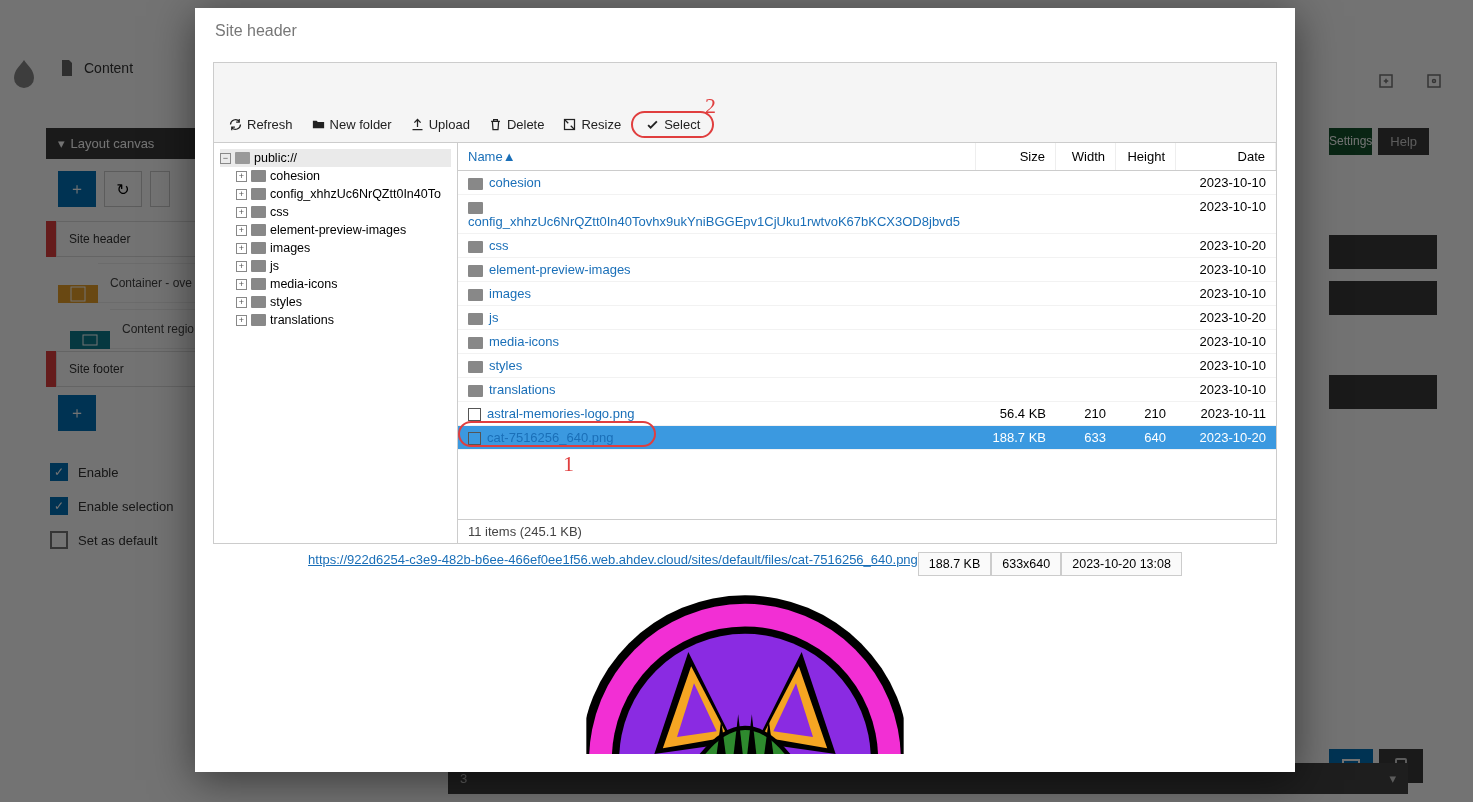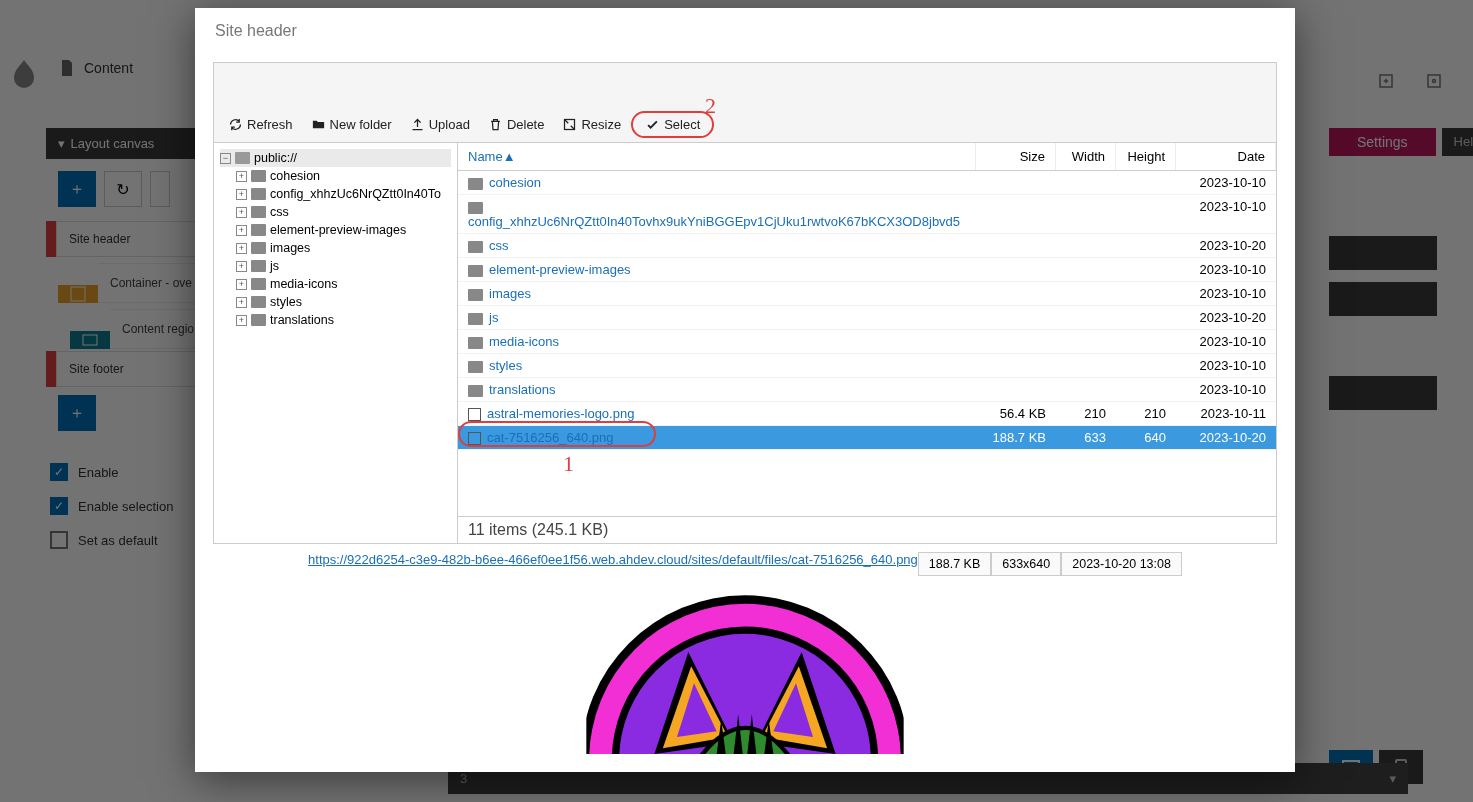--- a/index.html
+++ b/index.html
@@ -27,21 +27,21 @@
 .lc-item-label { flex: 1; padding: 12px; font-size: 12px; background: #fff; border-top: 1px solid #eee; border-bottom: 1px solid #eee; color: #444; }
 .checks { padding: 12px 0; }
 .check-row { display: flex; align-items: center; gap: 10px; padding: 8px 4px; font-size: 13px; color: #333; }
 .cb { width: 18px; height: 18px; border: 2px solid #777; display: inline-flex; align-items: center; justify-content: center; color: #fff; font-size: 12px; }
 .cb.checked { background: #0071b8; border-color: #0071b8; }
 .save-btn { background: #e6e6e6; padding: 14px 18px; font-size: 14px; color: #333; cursor: pointer; margin-top: 8px; width: 160px; }
 
 
 .right-panel { position: absolute; right: 36px; top: 128px; width: 108px; }
 .settings-tab { display: flex; gap: 6px; }
-.settings-btn { background: #be185d; color: #fff; padding: 6px 28px; font-size: 14px; }
+.settings-btn { background: #14532d; color: #fff; padding: 6px 0; font-size: 12px; }
 .help-btn { background: #3b3b3b; color: #ccc; padding: 6px 12px; font-size: 13px; }
 .dev-icons { display: flex; gap: 6px; margin-top: 340px; }
 .dev-btn { width: 44px; height: 34px; background: #0071b8; color: #fff; display: flex; align-items: center; justify-content: center; }
 .dev-btn.alt { background: #3b3b3b; }
 .fake-input { background: #3b3b3b; height: 34px; width: 108px; margin-top: 12px; }
 
 
 .backdrop { position: absolute; inset: 0; background: rgba(0,0,0,0.55); }
 
 
@@ -71,21 +71,21 @@
 .col-h { width: 60px; text-align: right; }
 .col-date { width: 100px; text-align: right; }
 .fm-rows { flex: 1; overflow: auto; }
 .file-row { display: flex; font-size: 13px; border-bottom: 1px solid #f2f2f2; cursor: pointer; }
 .file-row > div { padding: 4px 10px; }
 .file-row.sel { background: #3b99e0; color: #fff; }
 .ringed-wrap { position: relative; }
 .ring1 { position: absolute; border: 2.5px solid #e03e3e; border-radius: 18px; pointer-events: none; }
 .file-icon { width: 15px; height: 12px; background: #888; display: inline-block; margin-right: 6px; vertical-align: middle; border-radius: 1px; }
 .img-icon { width: 13px; height: 13px; border: 1px solid #555; display: inline-block; margin-right: 6px; vertical-align: middle; }
-.fm-status { border-top: 1px solid #ccc; padding: 4px 10px; font-size: 16px; color: #444; }
+.fm-status { border-top: 1px solid #ccc; padding: 4px 10px; font-size: 13px; color: #444; }
 .preview-bar { display: flex; padding: 8px 50px; font-size: 13px; justify-content: center; }
 .preview-bar a { color: #1a6fb8; text-decoration: underline; }
 .chip { border: 1px solid #ccc; padding: 4px 10px; background: #fafafa; font-size: 12.5px; }
 .preview-img { display: flex; justify-content: center; background: #fff; overflow: hidden; height: 170px; }
 .preview-img svg { width: 560px; }
 .anno { position: absolute; color: #e03e3e; font-size: 22px; font-weight: 500; font-family: serif; }
 
 
 .bg-page { position: absolute; inset: 0; background: #fff; }
 .right-icons { position: absolute; right: 30px; top: 72px; display: flex; gap: 30px; color: #666; }

